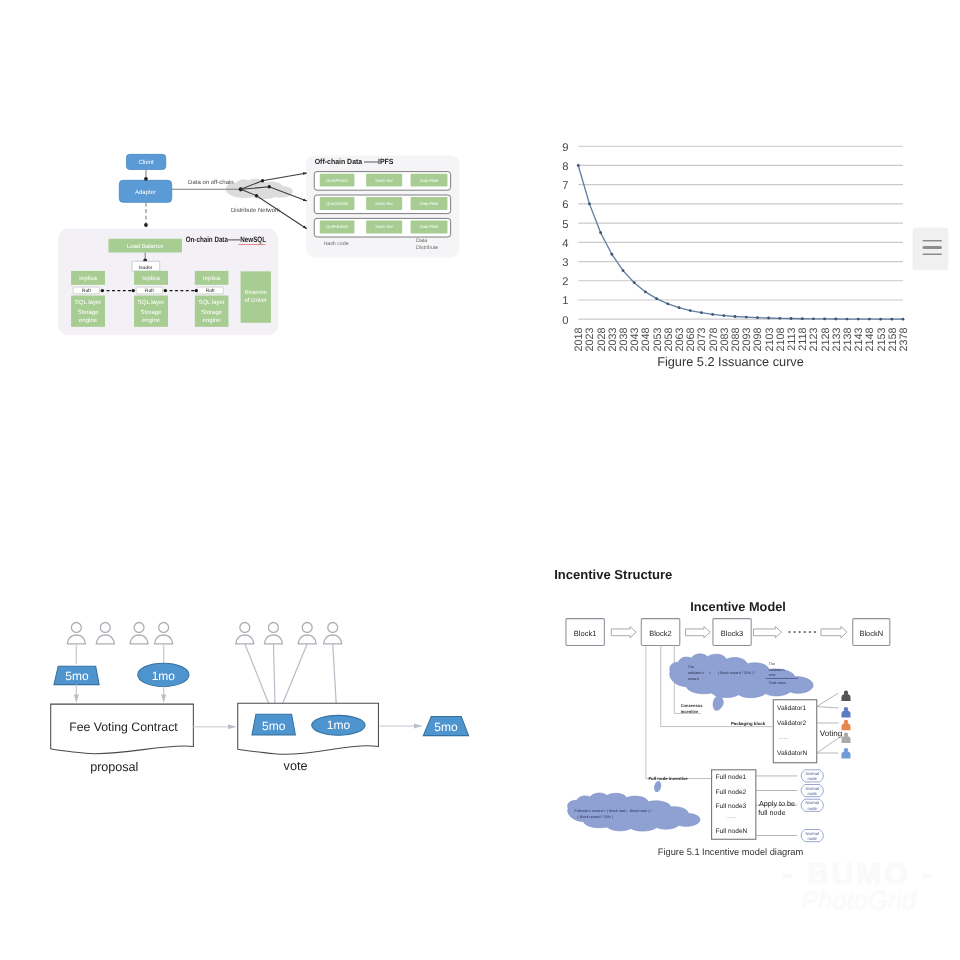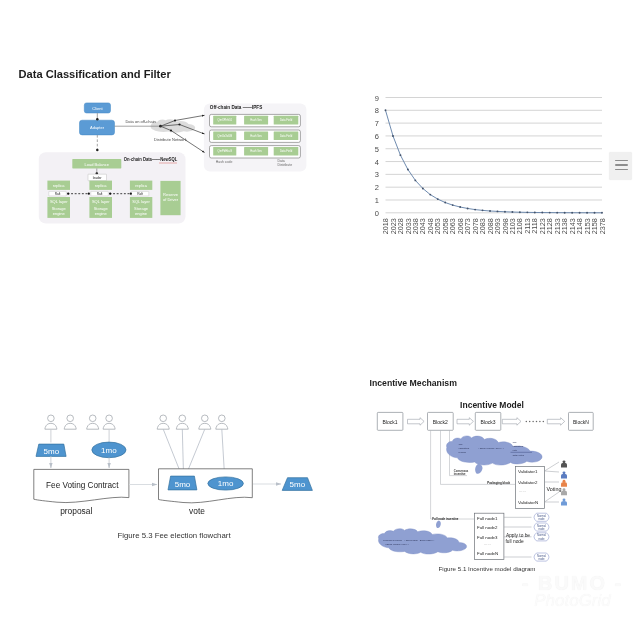--- a/index.html
+++ b/index.html
@@ -29,21 +29,20 @@
   .ilbl-vd{fill:#8a8a8a;font-size:3.4px;font-family:"Liberation Sans",sans-serif;}
   .ilbl-m{fill:#232323;font-size:5.4px;font-family:"Liberation Sans",sans-serif;}
   .ilbl-m2{fill:#232323;font-size:4.8px;font-family:"Liberation Sans",sans-serif;}
   .ilbl-hx{fill:#4a5a8a;font-size:2.8px;text-anchor:middle;font-family:"Liberation Sans",sans-serif;}
 </style>
 </head>
 <body>
 
 <div class="page">
 
-  <div class="sec-title" style="left:18.5px;top:67.5px;font-size:11.1px;">Data Classification and Filter</div>
 
   <svg id="fig31" class="abs" width="330" height="160" viewBox="0 0 330 160" style="left:0px;top:95px;">
     <defs>
       <marker id="arb" markerWidth="6" markerHeight="6" refX="3.6" refY="2" orient="auto">
         <path d="M0,0.7 L3.8,2 L0,3.3 Z" fill="#222"></path>
       </marker>
       <marker id="ardot" markerWidth="4" markerHeight="4" refX="2" refY="2" orient="auto">
         <circle cx="2" cy="2" r="1.4" fill="#222"></circle>
       </marker>
     </defs>
@@ -233,20 +232,21 @@
         <text x="0" y="0" font-size="7.2" fill="#4a4a4a" font-family="&quot;Liberation Sans&quot;,sans-serif" text-anchor="end" transform="translate(552.34,218.30) rotate(-90)">2128</text>
         <text x="0" y="0" font-size="7.2" fill="#4a4a4a" font-family="&quot;Liberation Sans&quot;,sans-serif" text-anchor="end" transform="translate(559.81,218.30) rotate(-90)">2133</text>
         <text x="0" y="0" font-size="7.2" fill="#4a4a4a" font-family="&quot;Liberation Sans&quot;,sans-serif" text-anchor="end" transform="translate(567.27,218.30) rotate(-90)">2138</text>
         <text x="0" y="0" font-size="7.2" fill="#4a4a4a" font-family="&quot;Liberation Sans&quot;,sans-serif" text-anchor="end" transform="translate(574.74,218.30) rotate(-90)">2143</text>
         <text x="0" y="0" font-size="7.2" fill="#4a4a4a" font-family="&quot;Liberation Sans&quot;,sans-serif" text-anchor="end" transform="translate(582.20,218.30) rotate(-90)">2148</text>
         <text x="0" y="0" font-size="7.2" fill="#4a4a4a" font-family="&quot;Liberation Sans&quot;,sans-serif" text-anchor="end" transform="translate(589.67,218.30) rotate(-90)">2153</text>
         <text x="0" y="0" font-size="7.2" fill="#4a4a4a" font-family="&quot;Liberation Sans&quot;,sans-serif" text-anchor="end" transform="translate(597.13,218.30) rotate(-90)">2158</text>
         <text x="0" y="0" font-size="7.2" fill="#4a4a4a" font-family="&quot;Liberation Sans&quot;,sans-serif" text-anchor="end" transform="translate(604.60,218.30) rotate(-90)">2378</text>
       </svg>
   </div>
+  <div class="cap" style="left:387px;top:236px;width:200px;font-size:8.5px;">Figure 5.2 Issuance curve</div>
 
   <svg id="fig53" class="abs" width="340" height="135" viewBox="0 0 340 135" style="left:0px;top:400px;">
     <defs>
       <marker id="far" markerWidth="7" markerHeight="7" refX="5.6" refY="3" orient="auto">
         <path d="M0,1.1 L6,3 L0,4.9 Z" fill="#9aa6b5"></path>
       </marker>
       <marker id="farg" markerWidth="7" markerHeight="7" refX="5.6" refY="3" orient="auto">
         <path d="M0,1.1 L6,3 L0,4.9 Z" fill="#b9c0c9"></path>
       </marker>
     </defs>
@@ -311,23 +311,22 @@
     <path d="M168.0,89.9 L170.6,76.1 L194.4,76.1 L196.9,89.9 Z" fill="#4e94cf" stroke="#34719f" stroke-width="0.7"></path>
     <text class="flbl-w" x="182.5" y="86.5">5mo</text>
     <ellipse cx="225.6" cy="83.5" rx="17.8" ry="6.6" fill="#4e94cf" stroke="#34719f" stroke-width="0.7"></ellipse>
     <text class="flbl-w" x="225.6" y="86.3">1mo</text>
     <text class="flbl-d2" x="197" y="113.5">vote</text>
 
     <line x1="253" y1="84" x2="281" y2="84" stroke="#d5d9de" stroke-width="0.9" marker-end="url(#farg)"></line>
     <path d="M282.2,90.4 L287.5,77.7 L307.5,77.7 L312.4,90.4 Z" fill="#4e94cf" stroke="#34719f" stroke-width="0.7"></path>
     <text class="flbl-w" x="297.3" y="87.4">5mo</text>
   </svg>
-  <div class="cap" style="left:64px;top:531px;width:220px;font-size:7.8px;">Figure 5.3 Fee election flowchart</div>
-
-  <div class="sec-title" style="left:369.5px;top:378px;font-size:8.7px;">Incentive Mechanism</div>
+
+  <div class="sec-title" style="left:369.5px;top:378px;font-size:8.7px;">Incentive Structure</div>
   <svg id="fig51" class="abs" width="280" height="180" viewBox="0 0 280 180" style="left:360px;top:390px;">
     <defs>
       <marker id="iar" markerWidth="6" markerHeight="6" refX="4.8" refY="2.5" orient="auto">
         <path d="M0,0.9 L5,2.5 L0,4.1 Z" fill="#6a6a6a"></path>
       </marker>
     </defs>
     <text class="ilbl-hdr" x="132" y="17.5">Incentive Model</text>
 
     <rect x="17.3" y="22.4" width="25.6" height="17.9" rx="0.8" fill="#fff" stroke="#8a8f97" stroke-width="0.7"></rect>
     <text class="ilbl-b" x="30.1" y="33.9">Block1</text>

